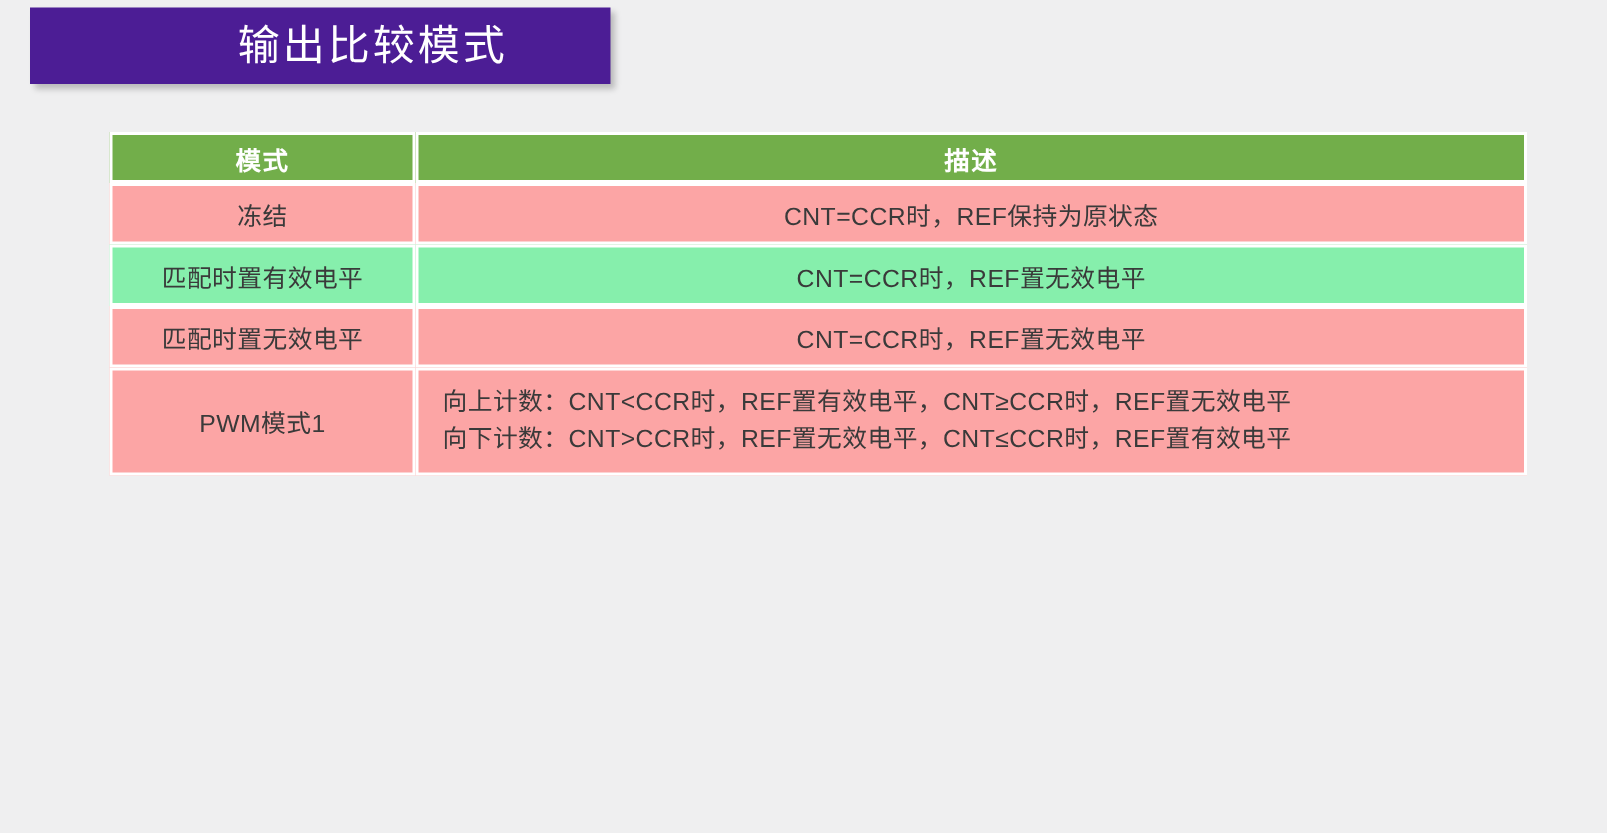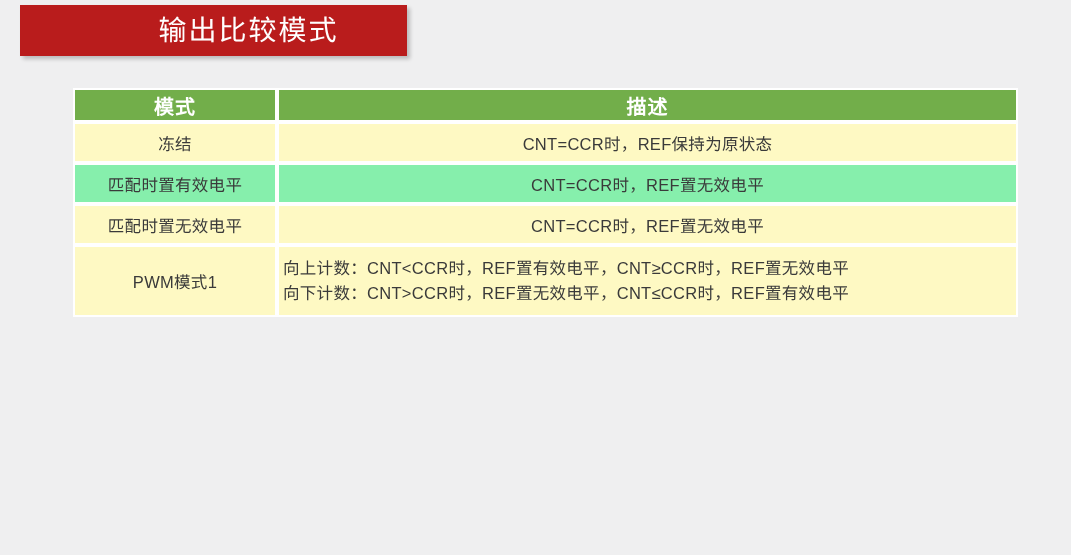--- a/index.html
+++ b/index.html
@@ -16,21 +16,21 @@
     position: relative;
   }
 
   
   #title-banner {
     position: absolute;
     left: 20px;
     top: 5px;
     width: 387px;
     height: 51px;
-    background: #b91c1c;
+    background: #4c1d95;
     box-shadow: 3px 3px 4px rgba(0,0,0,0.22);
     display: flex;
     align-items: center;
     justify-content: center;
     box-sizing: border-box;
     padding-left: 70px;
   }
   #title-text {
     color: #ffffff;
     font-size: 28px;
@@ -58,48 +58,48 @@
     border: 2px solid #ffffff;
     padding: 0;
     vertical-align: middle;
     box-sizing: border-box;
   }
 
   thead th {
     background: #72ae4a;
     color: #ffffff;
     height: 34px;
-    font-size: 20px;
+    font-size: 17px;
     font-weight: bold;
     text-align: center;
     letter-spacing: 1px;
   }
 
-  tbody tr.row-dark  td { background: #fef9c3; }
+  tbody tr.row-dark  td { background: #fca5a5; }
   tbody tr.row-light td { background: #86efac; }
 
   tbody td {
     height: 41px;
     color: #3a3a3a;
     font-size: 16.5px;
     text-align: center;
     letter-spacing: 0.3px;
   }
   tbody td.cell-mode { font-size: 16.5px; }
   tbody td.cell-desc { font-size: 16.5px; }
 
   tbody tr.row-tall td { height: 72px; }
 
   .desc-lines {
     display: flex;
     flex-direction: column;
     align-items: flex-start;
     justify-content: center;
     gap: 4px;
-    padding-left: 4px;
+    padding-left: 16px;
     text-align: left;
     white-space: nowrap;
   }
   .desc-lines > span {
     display: block;
     font-size: 16.5px;
     line-height: 1.25;
   }
 </style>
 </head>

